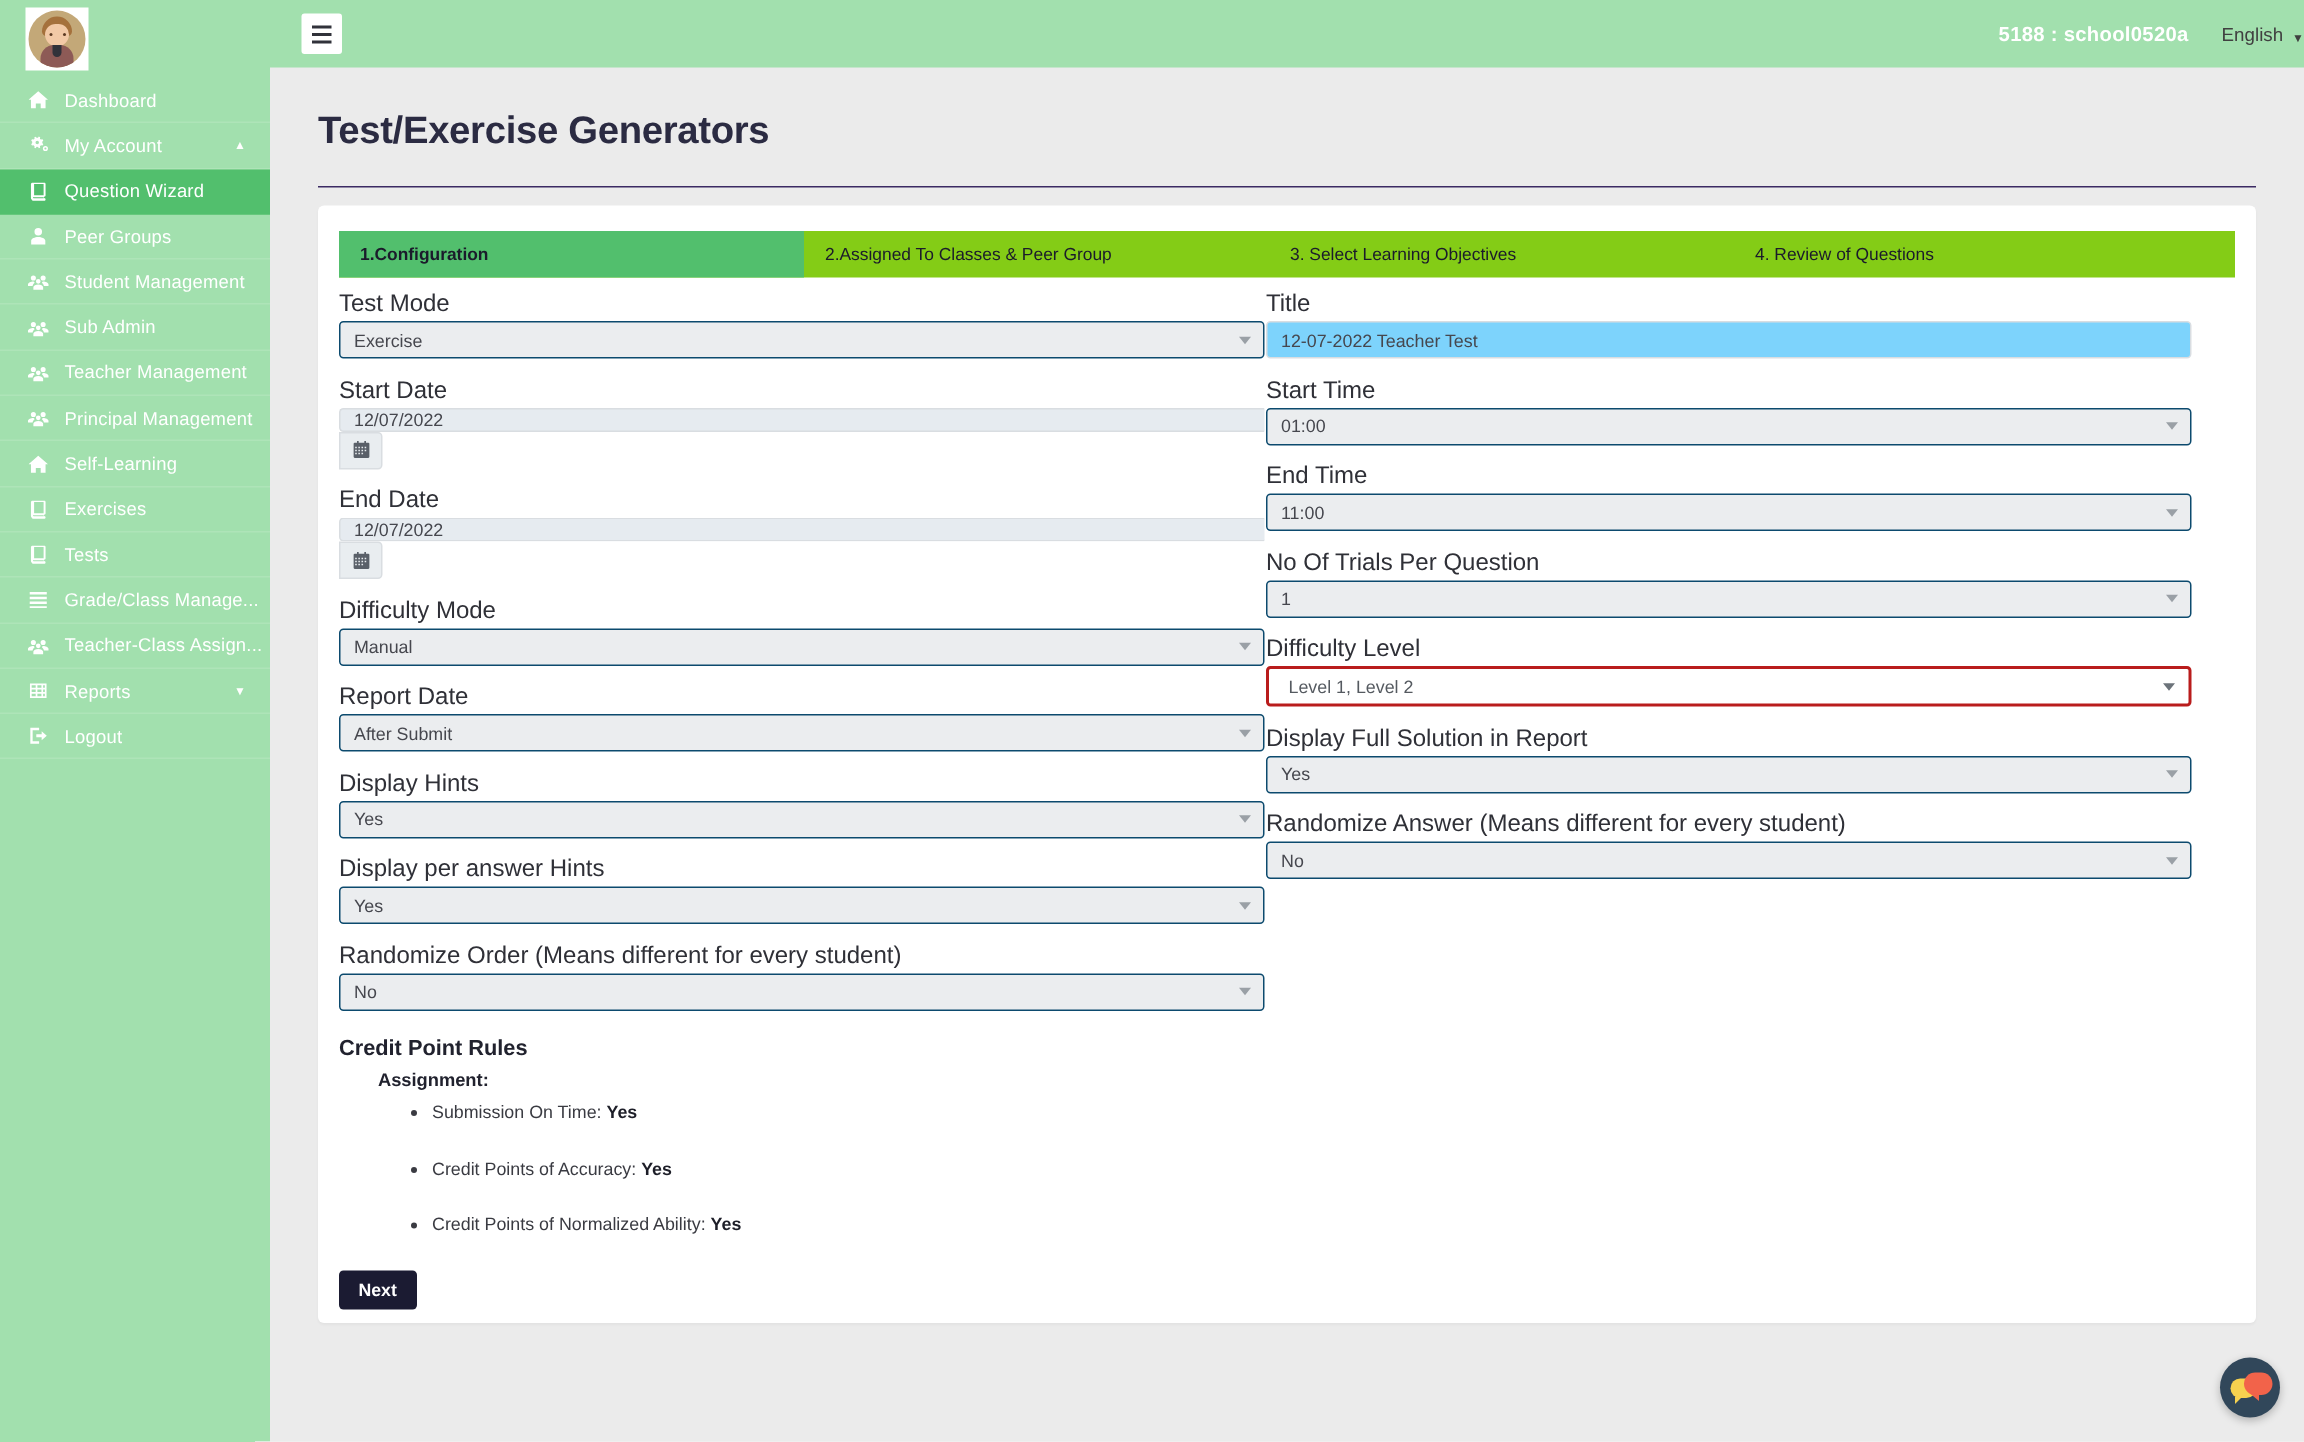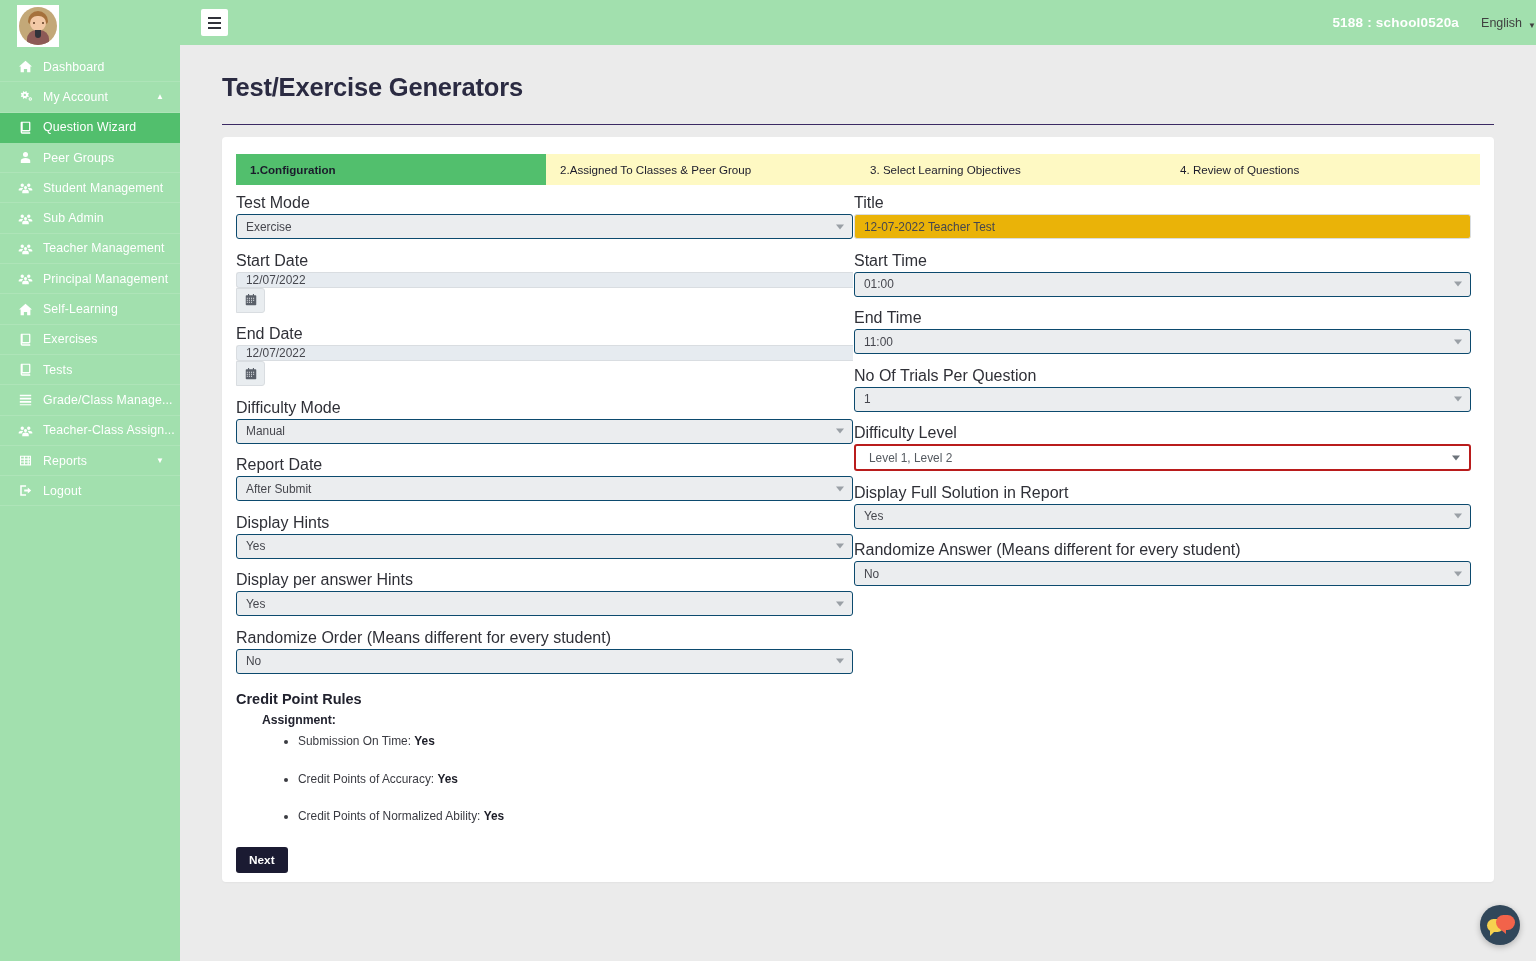--- a/index.html
+++ b/index.html
@@ -82,37 +82,37 @@
     gap: 3px; cursor: pointer;
   }
   .hamburger span { display: block; width: 13px; height: 2px; background: #31323a; }
   .topbar-right {
     margin-left: auto; display: flex; align-items: center; gap: 22px;
   }
   .school-id { color: #ffffff; font-size: 13.5px; font-weight: bold; letter-spacing: .2px; }
   .lang { color: #404040; font-size: 12.5px; display: flex; align-items: flex-end; gap: 6px; cursor: pointer; }
   .lang .cv { font-size: 8px; }
 
-  .content { padding: 0 42px; }
+  .content { padding: 0 32px; }
   .page-title {
     color: #2b2b42; font-size: 25.5px; font-weight: bold;
     padding-top: 28px; letter-spacing: -.2px;
   }
   .title-rule { border-top: 1px solid #3b2a63; margin-top: 22px; }
 
   .card {
     background: #ffffff; border-radius: 4px;
     margin-top: 12px;
     padding: 17px 14px 20px 14px;
     box-shadow: 0 1px 2px rgba(0,0,0,.04);
     height: 745px;
   }
 
   
-  .tabs { display: flex; background: #fef9c3; height: 31px; }
+  .tabs { display: flex; background: #84cc16; height: 31px; }
   .tab {
     display: flex; align-items: center;
     font-size: 11.6px; color: #1b1b2b;
     padding-left: 14px; cursor: pointer;
     white-space: nowrap;
   }
   .tab.t1 { width: 310px; background: #52bf6d; font-weight: bold; }
   .tab.t2 { width: 310px; }
   .tab.t3 { width: 310px; }
   .tab.t4 { flex: 1; }
@@ -140,21 +140,21 @@
   }
   .sel .caret {
     position: absolute; right: 8px; top: 50%;
     transform: translateY(-50%);
     width: 0; height: 0;
     border-left: 4px solid transparent;
     border-right: 4px solid transparent;
     border-top: 5px solid #9aa0a6;
   }
   .txt {
-    height: 25px; background: #eab308;
+    height: 25px; background: #7dd3fc;
     border: 1px solid #d9dde1; border-radius: 3px;
     display: flex; align-items: center;
     padding: 0 9px; font-size: 11.9px; color: #46474e;
   }
   .datewrap { display: flex; flex-direction: column; }
   .datewrap .dinput {
     flex: 1; height: 25px; background: #e6ebf0;
     border: 1px solid #d9dde1; border-right: none;
     border-radius: 3px 0 0 3px;
     display: flex; align-items: center; padding: 0 9px;

